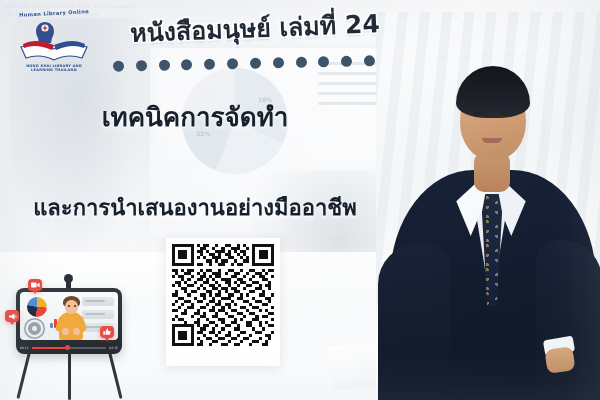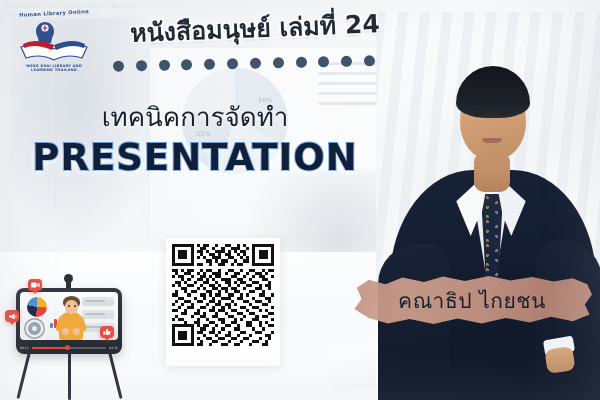--- a/index.html
+++ b/index.html
@@ -102,21 +102,21 @@
     transform:rotate(-1.2deg);
   }
   .dots b{
     display:block;width:11px;height:11px;border-radius:50%;
     background:#3e546b;
   }
 
   
   .t1{
     position:absolute;left:0;top:96px;width:390px;text-align:center;
-    font-size:26px;font-weight:400;color:#17212e;
+    font-size:26px;font-weight:700;color:#17212e;
     text-shadow:0 1px 0 #fff, 0 2px 5px rgba(255,255,255,.85);
   }
   .t2{
     position:absolute;left:0;top:136px;width:390px;text-align:center;
     font-size:37px;font-weight:700;letter-spacing:1px;color:#10203a;
     -webkit-text-stroke:2px #4f8ed6;
     paint-order:stroke fill;
     text-shadow:0 3px 7px rgba(255,255,255,.9);
   }
   .t3{
@@ -404,21 +404,21 @@
       <b></b>
       <b></b>
       <b></b>
       <b></b>
       <b></b>
       <b></b>
       <b></b>
   </div>
 
   <div class="t1">เทคนิคการจัดทำ</div>
-  <div class="t2">PRESENTATION</div>
+  <div class="t3">และการนำเสนองานอย่างมืออาชีพ</div>
 
   <div class="qr-wrap">
     <svg class="qr" viewBox="0 0 33 33" shape-rendering="crispEdges">
       <rect width="33" height="33" fill="#ffffff"></rect>
       <g fill="#111111">
         <rect x="0" y="0" width="7" height="1"></rect>
           <rect x="0" y="6" width="7" height="1"></rect>
         <rect x="0" y="0" width="1" height="7"></rect>
           <rect x="6" y="0" width="1" height="7"></rect>
         <rect x="2" y="2" width="3" height="3"></rect>
@@ -684,24 +684,20 @@
         <rect x="8" y="32" width="2" height="1"></rect>
           <rect x="12" y="32" width="1" height="1"></rect>
           <rect x="16" y="32" width="2" height="1"></rect>
           <rect x="20" y="32" width="2" height="1"></rect>
           <rect x="25" y="32" width="1" height="1"></rect>
           <rect x="29" y="32" width="2" height="1"></rect>
       </g>
     </svg>
   </div>
 
-  <div class="banner">
-    <div class="banner-stroke"></div>
-    <div class="banner-txt">คณาธิป  ไกยชน</div>
-  </div>
 
   <div class="easel">
     <div class="ez-knob"></div>
     <div class="ez-stemtop"></div>
 
     <div class="ez-board">
       <div class="ez-screen">
         <div class="ez-pie"></div>
         <div class="ez-bars">
           <i style="height:5px;background:#4f8ed6"></i>

